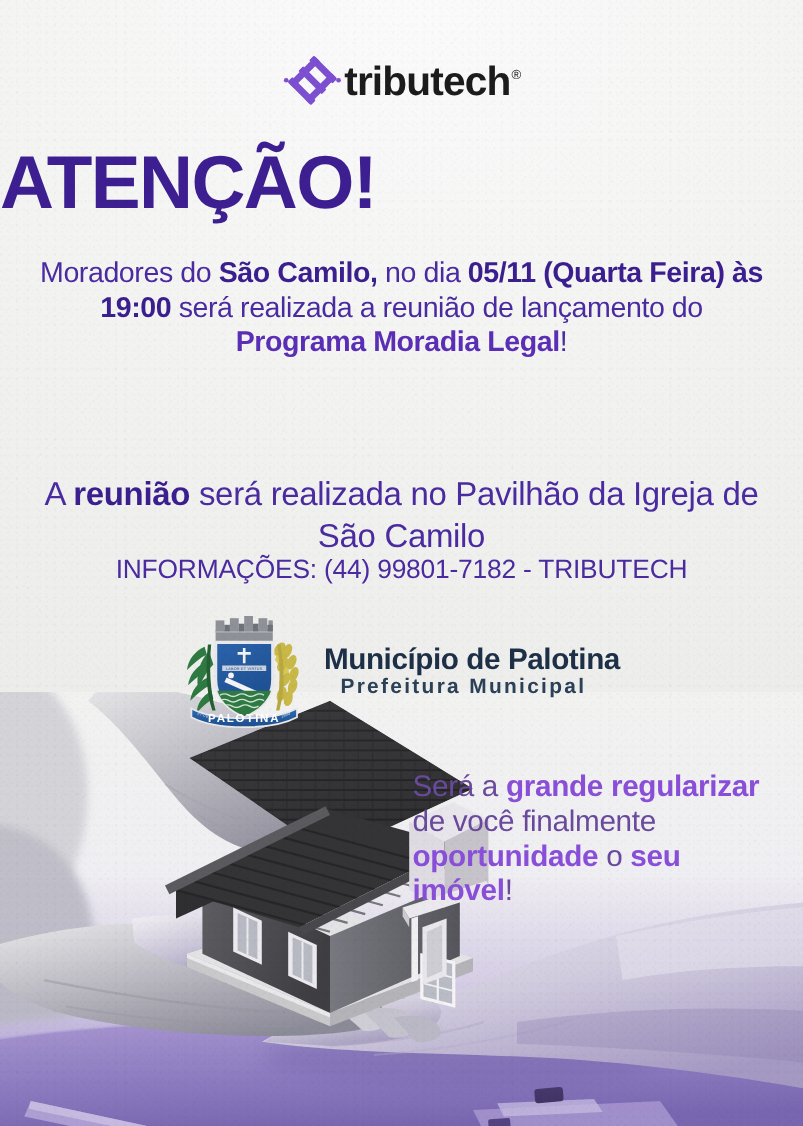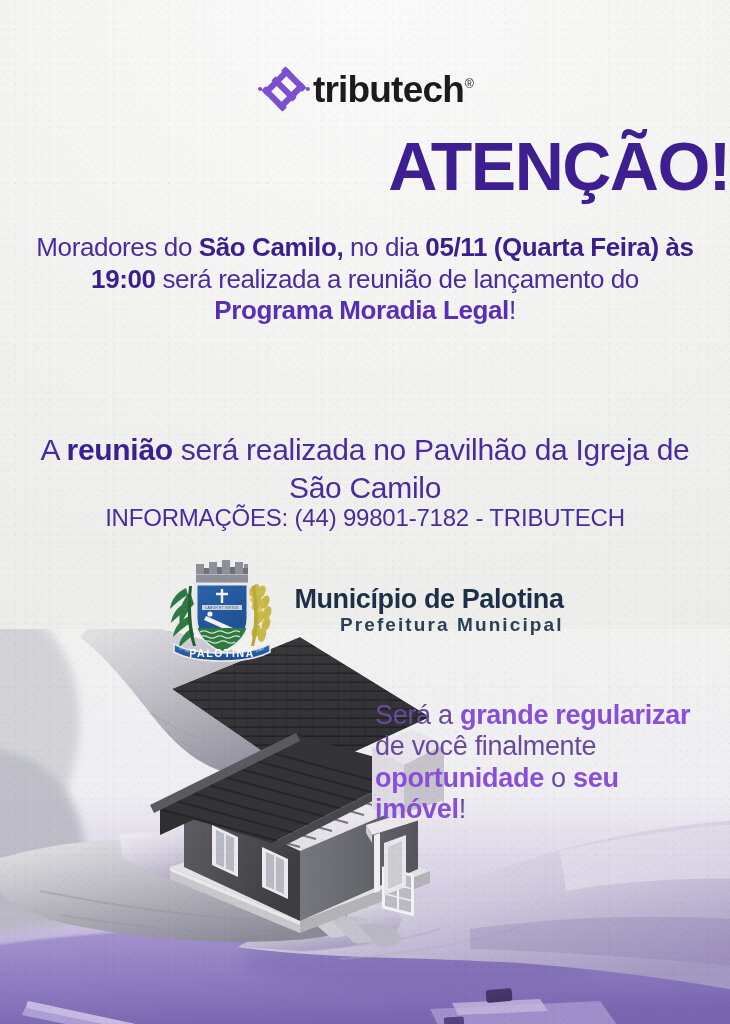--- a/index.html
+++ b/index.html
@@ -40,21 +40,21 @@
       radial-gradient(circle at 84% 77%, rgba(0,0,0,.028) 0 1px, transparent 1px),
       radial-gradient(circle at 22% 88%, rgba(0,0,0,.03) 0 1px, transparent 1px),
       radial-gradient(circle at 55% 45%, rgba(0,0,0,.025) 0 1px, transparent 1px);
     background-size: 7px 7px, 11px 11px, 9px 9px, 13px 13px, 8px 8px, 10px 10px;
     z-index: 40;
   }
 
   
   .logo-row {
     position: absolute;
-    top: 62px;
+    top: 46px;
     left: 0; right: 0;
     display: flex;
     align-items: center;
     justify-content: center;
     gap: 2px;
     z-index: 20;
   }
   .logo-mark { width: 54px; height: 54px; display: block; }
   .logo-word {
     font-size: 37px;
@@ -70,21 +70,21 @@
     font-weight: 400;
     color: #1c1c1c;
     margin-left: 1px;
   }
 
   
   .headline {
     position: absolute;
     top: 132px;
     left: 0; right: 0;
-    text-align: right;
+    text-align: left;
     font-size: 68px;
     font-weight: 700;
     letter-spacing: -1.5px;
     color: #3d1f91;
     line-height: 1;
     z-index: 20;
   }
 
   
   .copy {
@@ -126,21 +126,21 @@
     position: absolute;
     top: 556px;
     left: 0; right: 0;
     display: flex;
     align-items: center;
     justify-content: center;
     gap: 16px;
     z-index: 20;
   }
   .crest { width: 112px; height: 108px; display: block; }
-  .gov-text { line-height: 1.05; text-align: right; }
+  .gov-text { line-height: 1.05; }
   .gov-1 {
     font-size: 27px;
     font-weight: 700;
     color: #1d3047;
     letter-spacing: -.4px;
   }
   .gov-2 {
     font-size: 19px;
     font-weight: 700;
     color: #2b4157;

